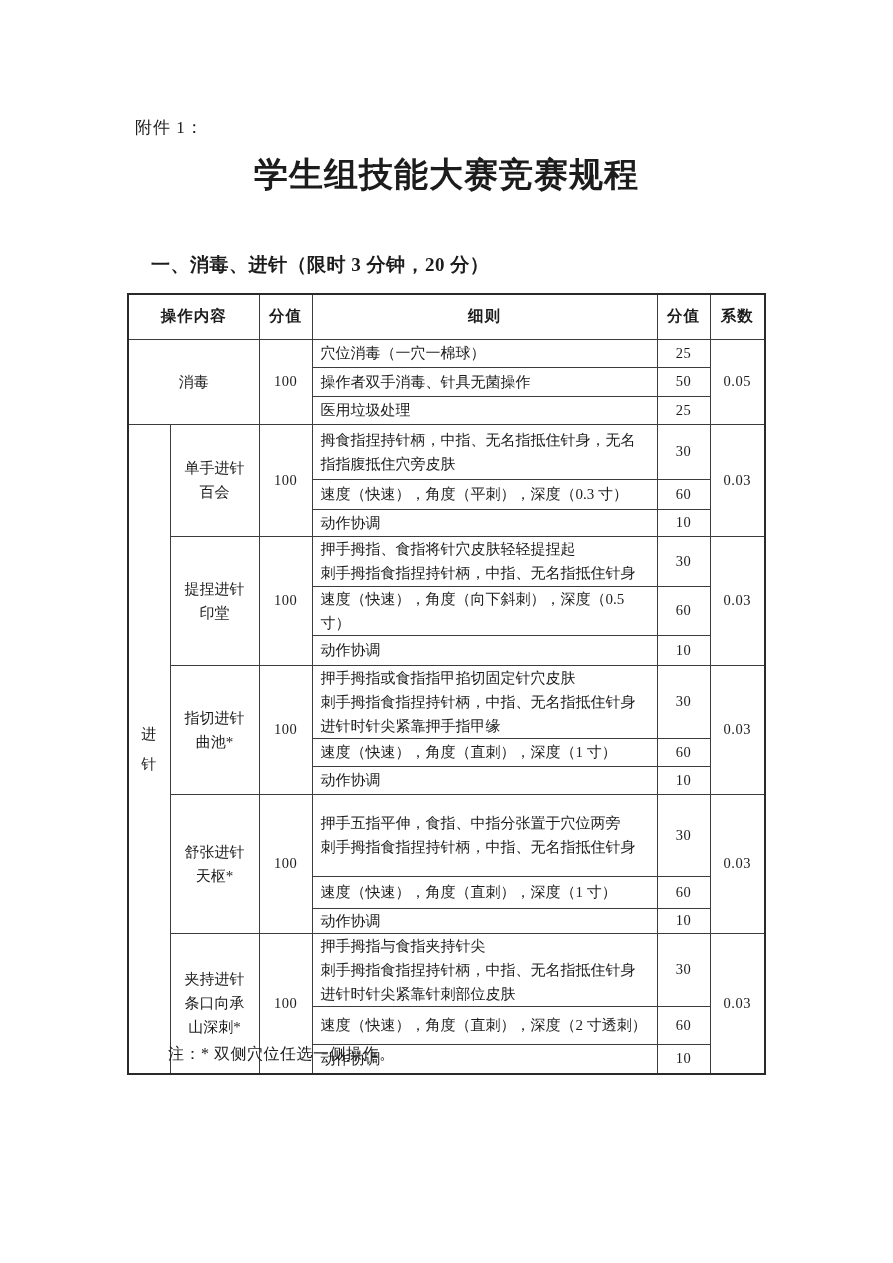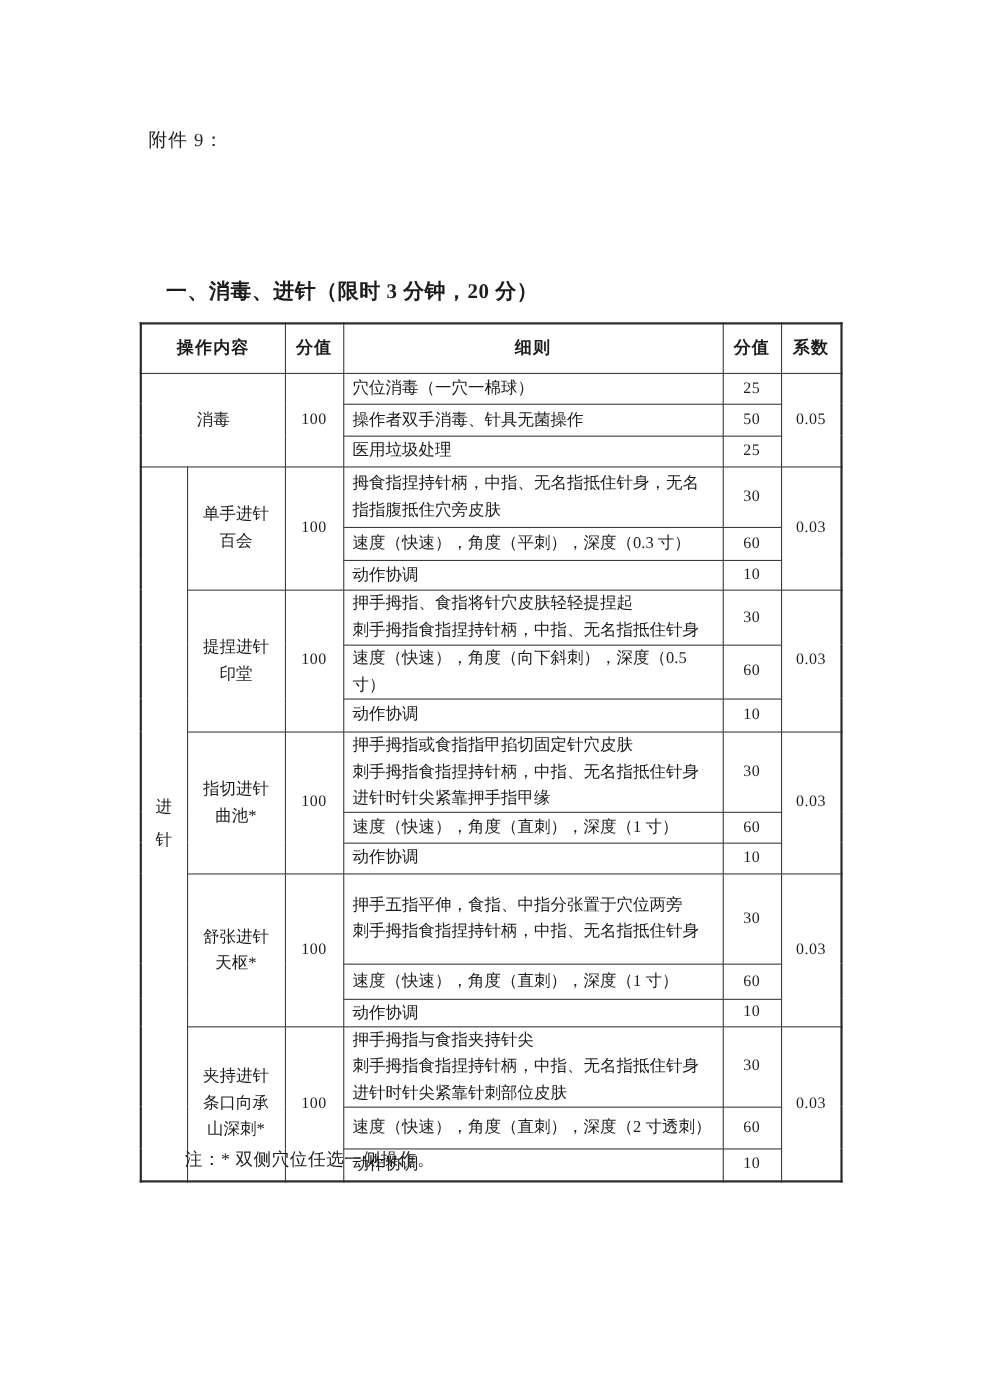--- a/index.html
+++ b/index.html
@@ -113,22 +113,23 @@
     top: 1044px;
     font-size: 16px;
     letter-spacing: 0.5px;
   }
 </style>
 </head>
 <body>
 
 <div class="page">
 
-  <div class="attachment">附件 9：</div>
-
+  <div class="attachment">附件 1：</div>
+
+  <div class="doc-title">学生组技能大赛竞赛规程</div>
 
 
   <div class="section-heading">一、消毒、进针（限时 3 分钟，20 分）</div>
 
   <table class="rules">
     <colgroup>
       <col style="width:42px">
       <col style="width:89px">
       <col style="width:53px">
       <col style="width:345px">

